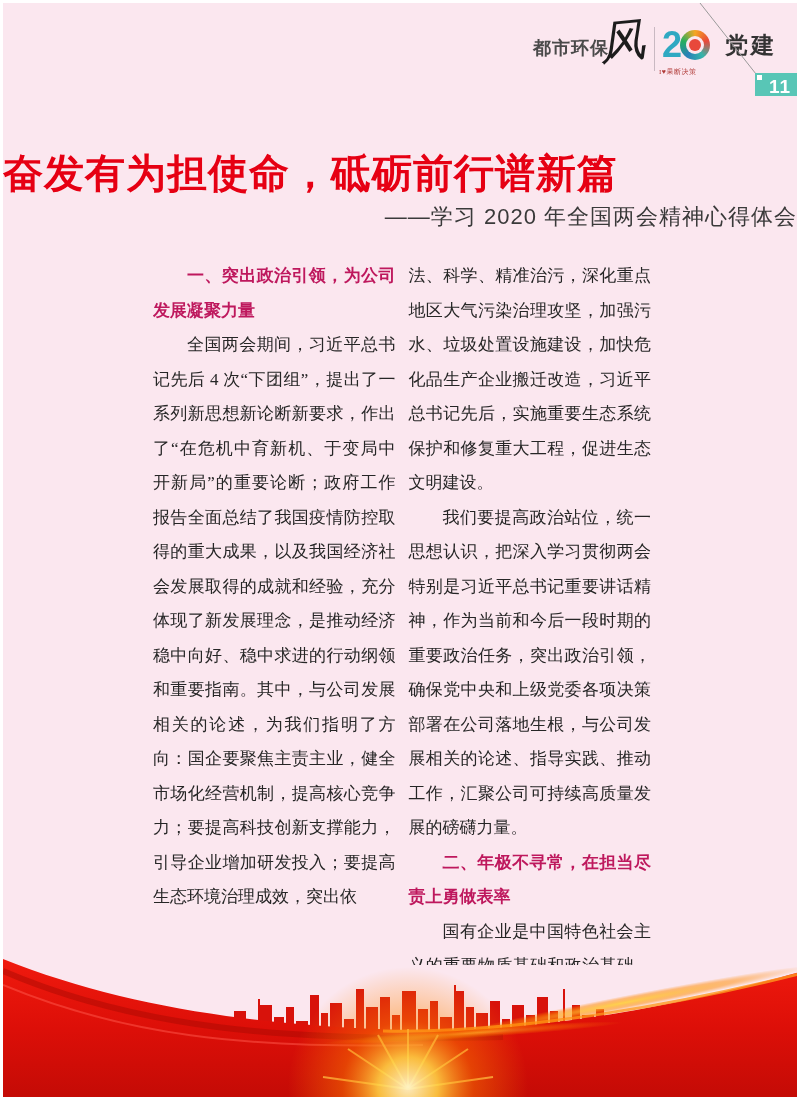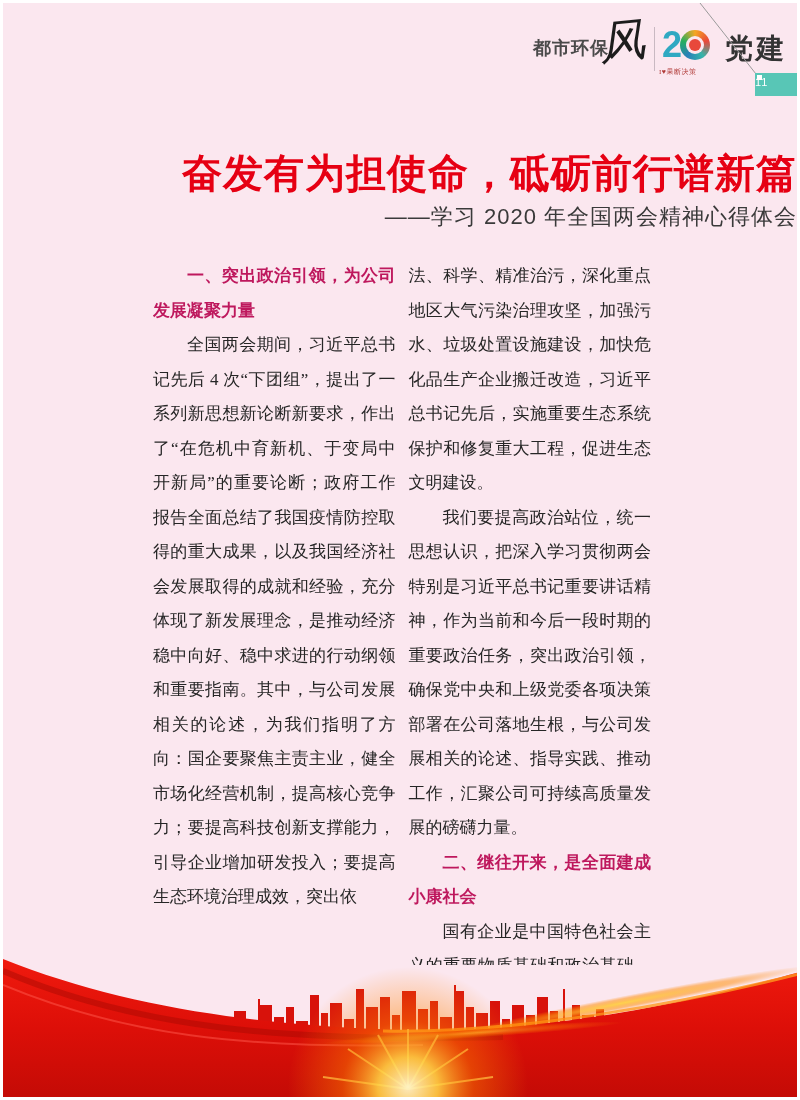--- a/index.html
+++ b/index.html
@@ -11,28 +11,28 @@
   .magazine-name{position:absolute;left:530px;top:33px;font-size:18px;font-weight:700;letter-spacing:1px;color:#4a4a4a;}
   .calligraphy{position:absolute;left:596px;top:8px;font-size:46px;font-style:italic;color:#1c1c1c;transform:rotate(-6deg);}
   .logo-divider{position:absolute;left:651px;top:24px;width:1px;height:44px;background:#c9b9c2;}
   .logo20{position:absolute;left:659px;top:24px;display:flex;align-items:center;}
   .logo20 .two{font-family:"Liberation Sans",sans-serif;font-size:36px;font-weight:800;color:#2fa9c2;line-height:36px;}
   .logo20 .ring{position:relative;width:30px;height:30px;margin-left:-2px;border-radius:50%;
     background:conic-gradient(#f5a623,#e8483b,#35b5a9,#2980b9,#27ae60,#f5a623);}
   .logo20 .ring::before{content:"";position:absolute;left:6px;top:6px;width:18px;height:18px;border-radius:50%;background:var(--page_pink,#fbe7ef);}
   .logo20 .ring::after{content:"";position:absolute;left:9px;top:9px;width:12px;height:12px;border-radius:50%;background:#e8483b;}
   .logo-slogan{position:absolute;left:656px;top:64px;font-size:7px;color:#b03a37;letter-spacing:.5px;}
-  .section-label{position:absolute;left:722px;top:27px;font-family:"Liberation Sans",sans-serif;font-size:28px;font-weight:700;letter-spacing:3px;color:#333;}
+  .section-label{position:absolute;left:722px;top:27px;font-family:"Liberation Sans",sans-serif;font-size:23px;font-weight:700;letter-spacing:3px;color:#333;}
   .header-line{position:absolute;top:0;left:0;pointer-events:none;}
   .page-tab{position:absolute;left:752px;top:70px;width:48px;height:23px;background:var(--tab_teal,#58c6b6);}
   .page-tab .sq{position:absolute;left:2px;top:2px;width:5px;height:5px;background:#fff;}
-  .page-tab .num{position:absolute;left:0;top:3px;color:#fff;font-family:"Liberation Sans",sans-serif;font-size:11px;font-weight:400;letter-spacing:1px;}
+  .page-tab .num{position:absolute;left:14px;top:3px;color:#fff;font-family:"Liberation Sans",sans-serif;font-size:19px;font-weight:700;letter-spacing:1px;}
 
   
-  .title{position:absolute;top:143px;left:0;width:100%;text-align:right;
+  .title{position:absolute;top:143px;left:0;width:100%;text-align:left;
     font-size:40px;font-weight:900;letter-spacing:1px;color:var(--accent_red,#e60013);}
   .subtitle{position:absolute;top:199px;left:0;width:100%;text-align:right;
     font-family:"Liberation Sans",sans-serif;font-size:22px;color:#3a3a3a;letter-spacing:1px;}
 
   
   .columns{position:absolute;left:150px;top:256px;width:498px;height:706px;display:flex;gap:13px;overflow:hidden;}
   .col{flex:1;min-width:0;}
   .col p{margin:0;font-size:17px;line-height:34.5px;color:#262626;text-align:justify;text-justify:inter-ideograph;}
   .col p.paragraph{text-indent:2em;}
   .col p.paragraph.continuation{text-indent:0;}
@@ -69,21 +69,21 @@
   <div class="subtitle">——学习 2020 年全国两会精神心得体会</div>
 
   <div class="columns">
     <div class="col">
         <p class="heading">一、突出政治引领，为公司发展凝聚力量</p>
         <p class="paragraph">全国两会期间，习近平总书记先后 4 次“下团组”，提出了一系列新思想新论断新要求，作出了“在危机中育新机、于变局中开新局”的重要论断；政府工作报告全面总结了我国疫情防控取得的重大成果，以及我国经济社会发展取得的成就和经验，充分体现了新发展理念，是推动经济稳中向好、稳中求进的行动纲领和重要指南。其中，与公司发展相关的论述，为我们指明了方向：国企要聚焦主责主业，健全市场化经营机制，提高核心竞争力；要提高科技创新支撑能力，引导企业增加研发投入；要提高生态环境治理成效，突出依</p>
       </div>
     <div class="col">
         <p class="paragraph continuation">法、科学、精准治污，深化重点地区大气污染治理攻坚，加强污水、垃圾处置设施建设，加快危化品生产企业搬迁改造，习近平总书记先后，实施重要生态系统保护和修复重大工程，促进生态文明建设。</p>
         <p class="paragraph">我们要提高政治站位，统一思想认识，把深入学习贯彻两会特别是习近平总书记重要讲话精神，作为当前和今后一段时期的重要政治任务，突出政治引领，确保党中央和上级党委各项决策部署在公司落地生根，与公司发展相关的论述、指导实践、推动工作，汇聚公司可持续高质量发展的磅礴力量。</p>
-        <p class="heading">二、继往开来，是全面建成小康社会</p>
+        <p class="heading">二、年极不寻常，在担当尽责上勇做表率</p>
         <p class="paragraph">国有企业是中国特色社会主义的重要物质基础和政治基础，是中国特色社会主义经济的“顶梁柱”，在推动我国经济保持中高速增长和迈向中高端水平、完善和发展中国特色社会主义制度、实现中华民族伟大复兴中国梦的进程中，国有企业肩负着重大历史使命和责任。</p>
       </div>
   </div>
 
   <svg class="bottom-art" viewBox="0 0 800 160">
     <defs>
       <linearGradient id="rib" x1="0" y1="0" x2="0" y2="1">
         <stop offset="0" stop-color="#f01a0e"></stop>
         <stop offset="0.5" stop-color="#dd0f08"></stop>
         <stop offset="1" stop-color="#c40b06"></stop>

